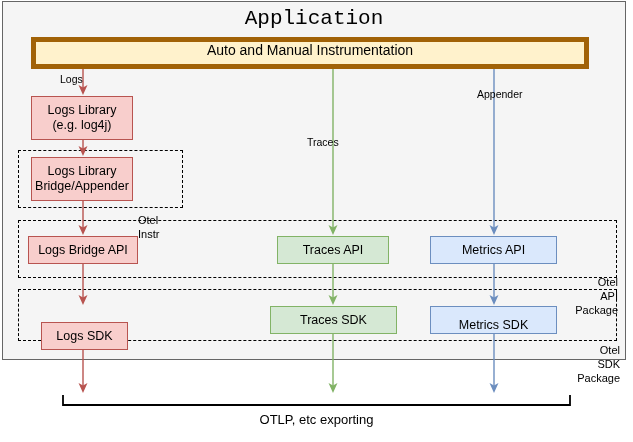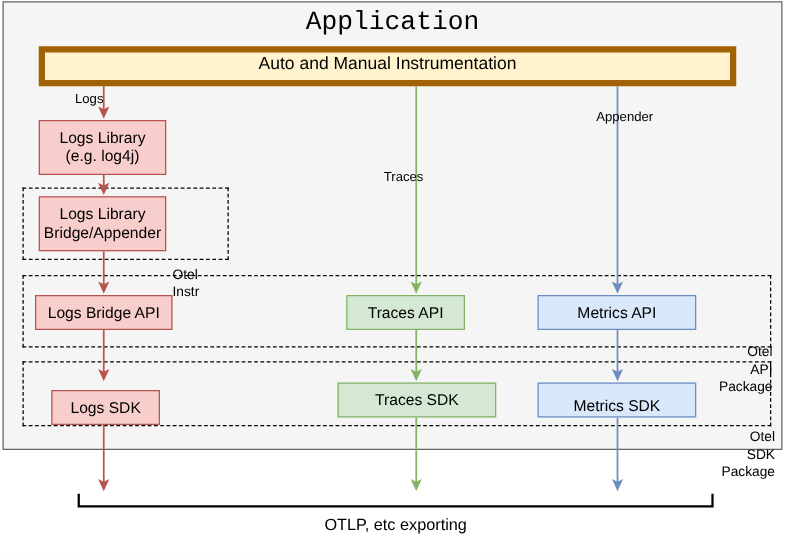--- a/index.html
+++ b/index.html
@@ -73,23 +73,23 @@
     border-width: 1px;
     border-style: solid;
   }
   .node.red   { background: #f8cecc; border-color: #b85450; }
   .node.green { background: #d5e8d4; border-color: #82b366; }
   .node.blue  { background: #dae8fc; border-color: #6c8ebf; }
 
   #node-logs-library        { left: 31px;  top: 96px;  width: 102px; height: 44px; }
   #node-logs-bridge-appender{ left: 31px;  top: 157px; width: 102px; height: 44px; }
   #node-logs-bridge-api     { left: 28px;  top: 236px; width: 110px; height: 28px; }
-  #node-traces-api          { left: 277px; top: 236px; width: 95px; height: 28px; }
+  #node-traces-api          { left: 277px; top: 236px; width: 112px; height: 28px; }
   #node-metrics-api         { left: 430px; top: 236px; width: 127px; height: 28px; }
-  #node-logs-sdk            { left: 41px;  top: 312px; width: 87px;  height: 28px; }
+  #node-logs-sdk            { left: 41px;  top: 322px; width: 87px;  height: 28px; }
   #node-traces-sdk          { left: 270px; top: 306px; width: 127px; height: 28px; }
   #node-metrics-sdk         { left: 430px; top: 306px; width: 127px; height: 28px; align-items: flex-end; }
 
   
   .edge-label {
     font-size: 10.5px;
     color: #000000;
     white-space: nowrap;
   }
   #edge-label-logs    { left: 60px;  top: 73px; }

